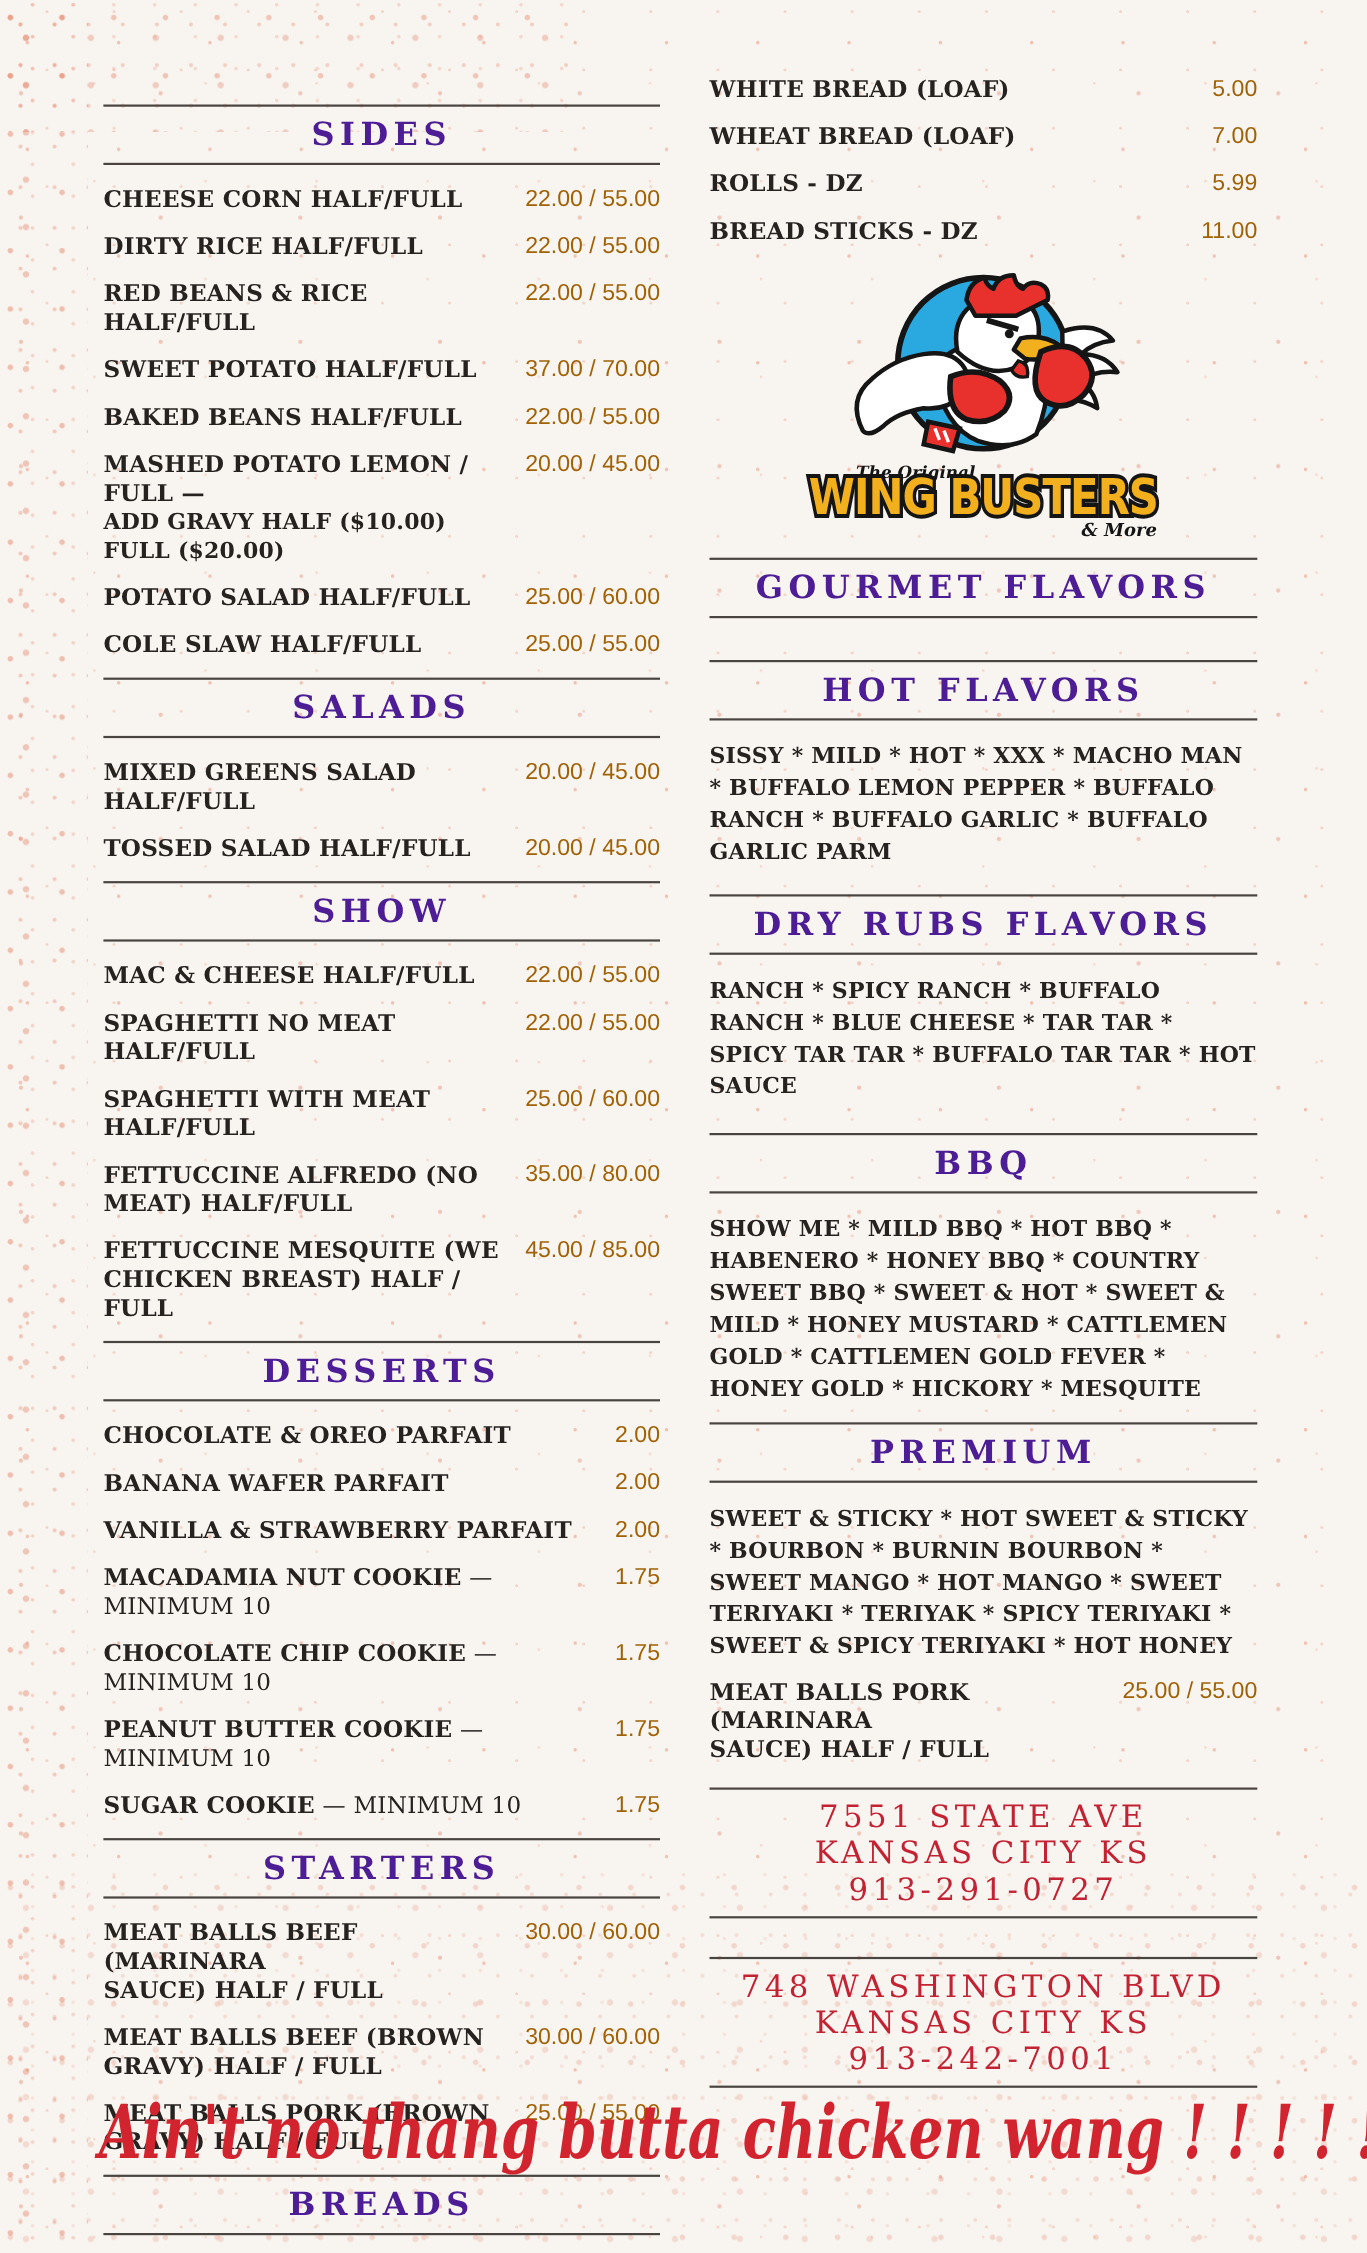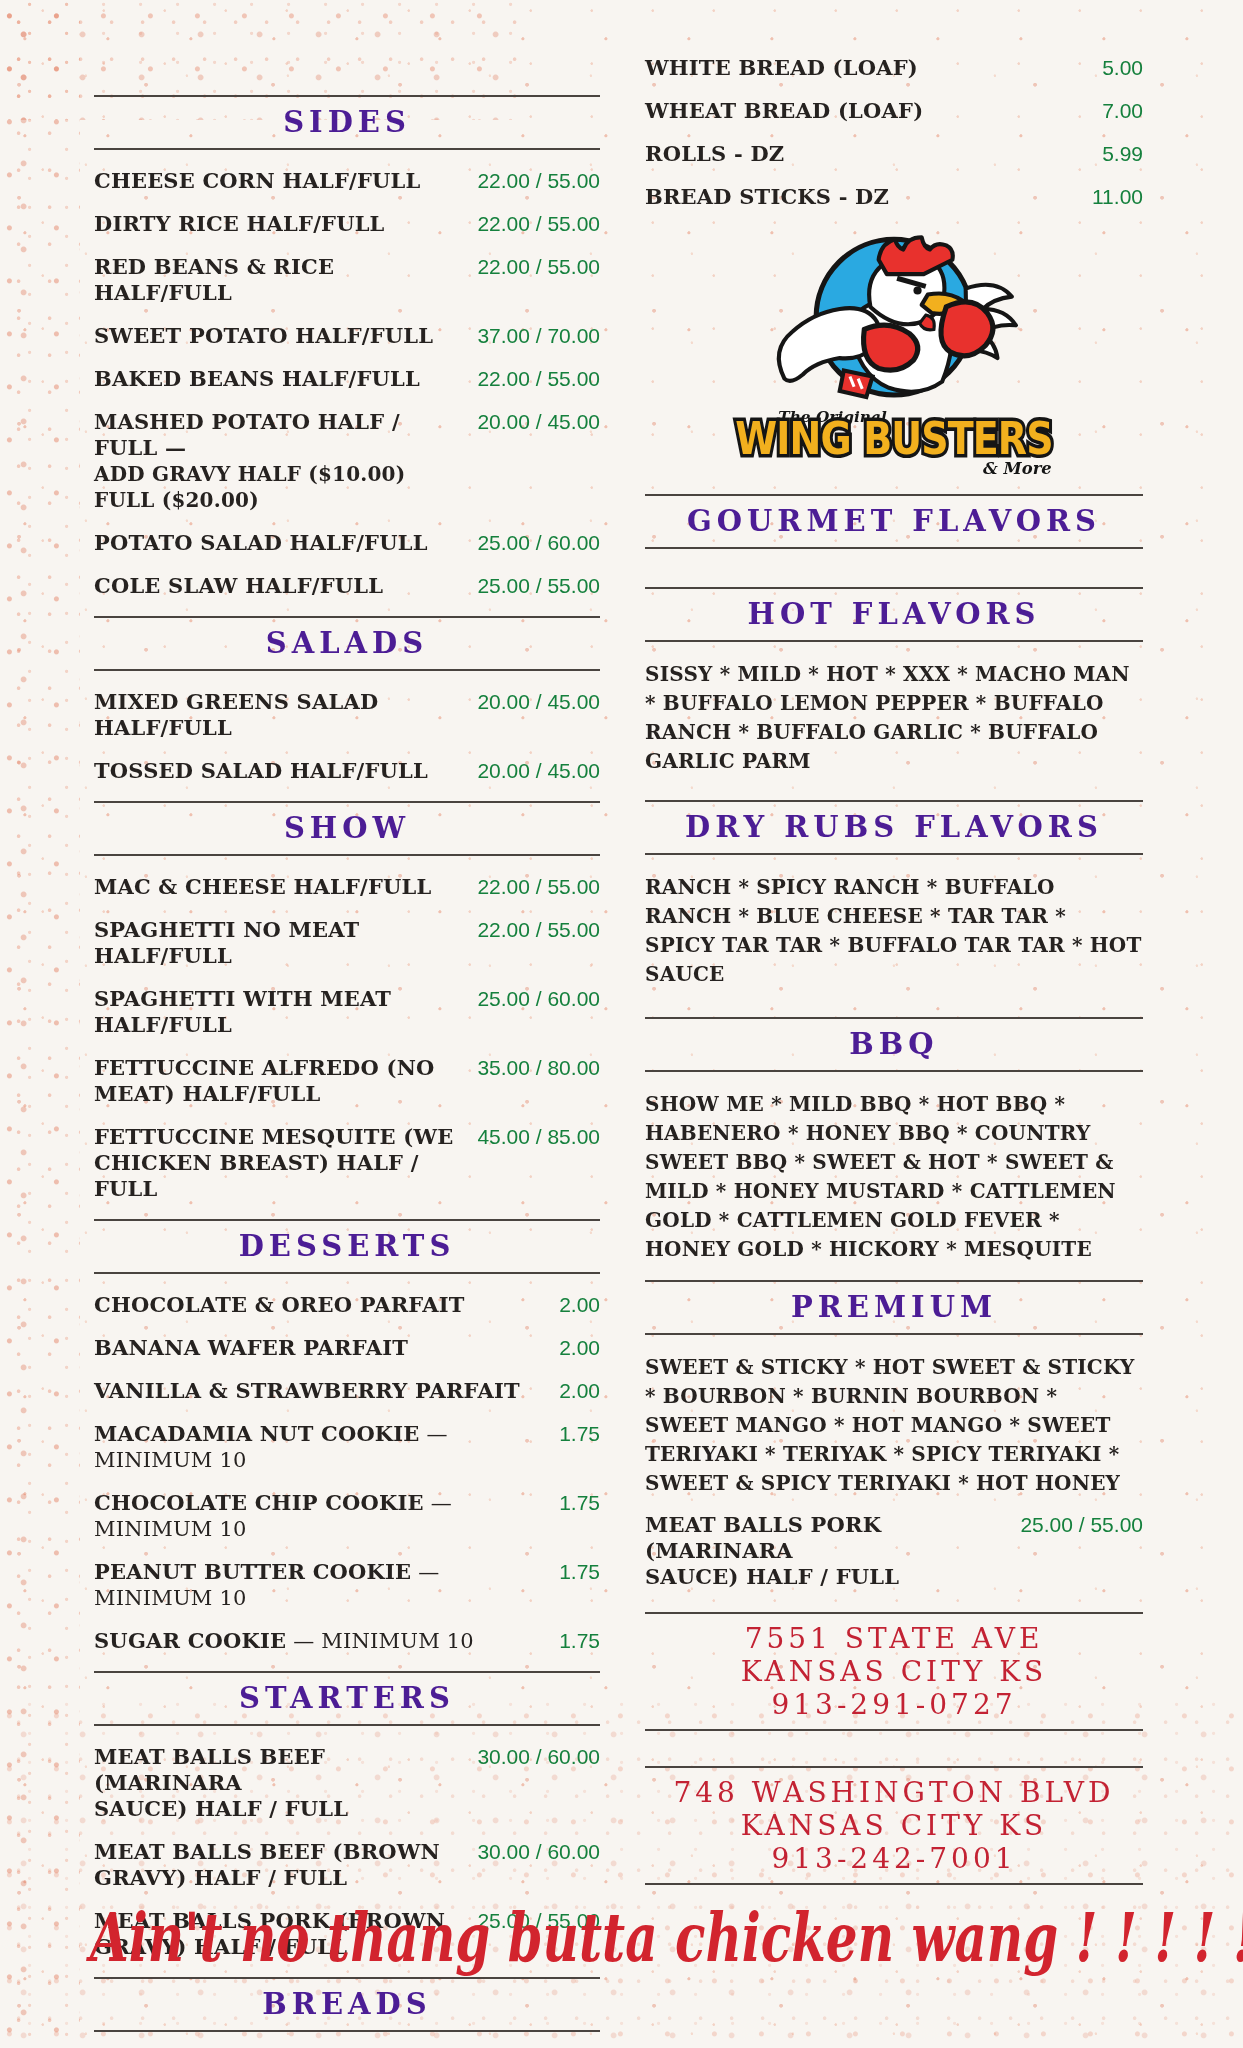--- a/index.html
+++ b/index.html
@@ -20,41 +20,41 @@
       radial-gradient(circle at 60% 60%, rgba(230,135,105,.5) 0 1.4px, transparent 2.2px),
       radial-gradient(circle at 40% 80%, rgba(222,115,85,.45) 0 2.4px, transparent 3.4px),
       radial-gradient(circle at 80% 15%, rgba(235,160,135,.5) 0 1.2px, transparent 2px);
     background-size:47px 53px,31px 37px,59px 43px,37px 29px;}
   .splat-left{left:0;top:0;width:80px;height:2048px;opacity:.8;}
   .splat-topleft{left:0;top:0;width:520px;height:120px;opacity:.7;}
   .splat-bottom{left:0;top:1700px;width:1243px;height:348px;opacity:.45;}
 
   .col{position:absolute;}
   .col-left{left:94px;top:95px;width:506px;}
-  .col-right{left:645px;top:55px;width:498px;}
+  .col-right{left:645px;top:68px;width:498px;}
 
   
   .sec{border-top:2px solid #4a4440;border-bottom:2px solid #4a4440;
        text-align:center;padding:9px 0 10px;margin:16px 0 18px;}
   .sec:first-child{margin-top:0;}
   .sec-title{color:#4c1d95;font-weight:bold;font-size:29px;letter-spacing:5px;line-height:32px;}
   .mt-lg{margin-top:38px;}
   .mt-md{margin-top:28px;}
   .mt-sm{margin-top:24px;}
 
   
   .rows{}
   .row{display:flex;justify-content:space-between;align-items:flex-start;margin-bottom:17px;}
   .row-name{font-weight:bold;font-size:21px;line-height:26px;letter-spacing:.2px;padding-right:10px;}
   .nm2{display:block;font-weight:bold;}
   .sub{display:block;font-weight:bold;font-size:20px;letter-spacing:.2px;}
   .sfx{font-weight:normal;}
   .sfx:not(:empty){margin-left:7px;}
   .row-price{font-family:"Liberation Sans",sans-serif;font-size:21px;line-height:26px;
-             color:#15803d;white-space:nowrap;}
+             color:#a16207;white-space:nowrap;}
 
   
   .flavors{font-weight:bold;font-size:20px;line-height:29px;letter-spacing:.2px;margin:16px 0 0;}
 
   
   .loc{border-top:2px solid #4a4440;border-bottom:2px solid #4a4440;text-align:center;
        padding:8px 0;color:#c32233;font-weight:normal;font-size:28px;line-height:33px;
        letter-spacing:4px;}
   .loc-first{margin-top:22px;}
   .loc-second{margin-top:35px;}
@@ -123,21 +123,21 @@
     <div class="row-name">
       <span class="nm">BAKED BEANS  HALF/FULL</span><span class="sfx"></span>
       <span class="nm2"></span>
       <span class="sub"></span>
     </div>
     <div class="row-price">22.00 / 55.00</div>
   </div>
 
   <div class="row">
     <div class="row-name">
-      <span class="nm">MASHED POTATO HALF / FULL —</span><span class="sfx"></span>
+      <span class="nm">MASHED POTATO LEMON / FULL —</span><span class="sfx"></span>
       <span class="nm2"></span>
       <span class="sub">ADD GRAVY  HALF ($10.00) FULL ($20.00)</span>
     </div>
     <div class="row-price">20.00 / 45.00</div>
   </div>
 
   <div class="row">
     <div class="row-name">
       <span class="nm">POTATO SALAD  HALF/FULL</span><span class="sfx"></span>
       <span class="nm2"></span>

